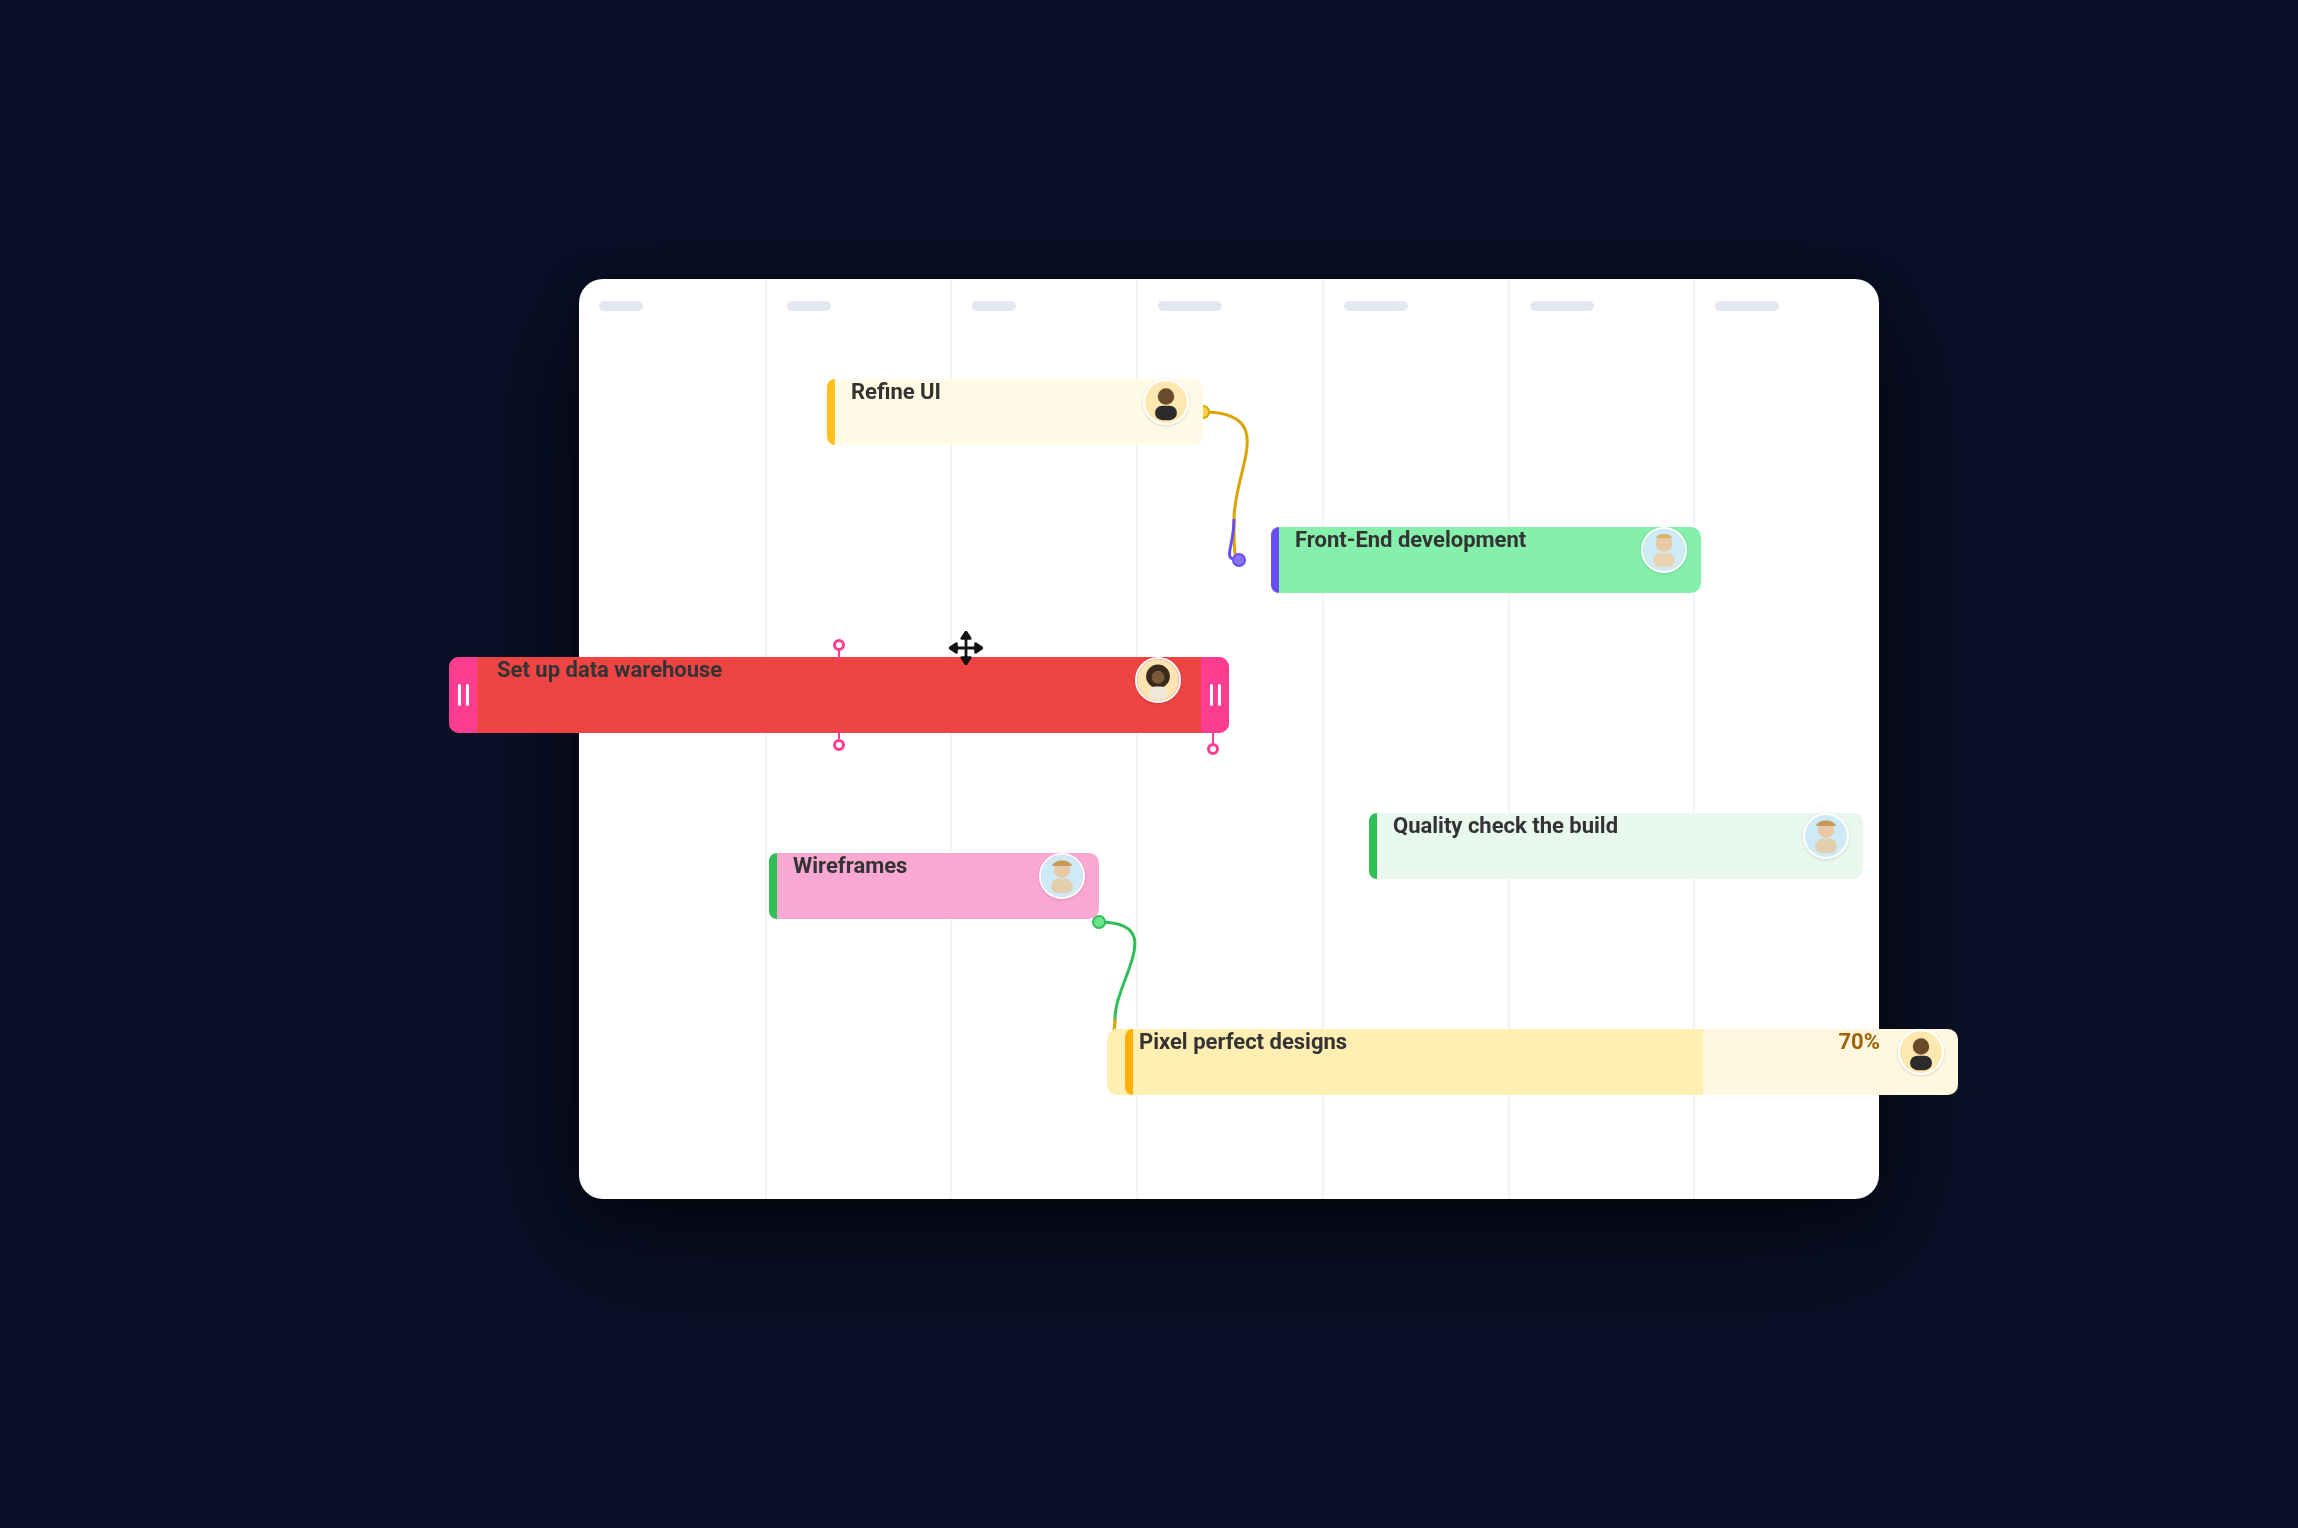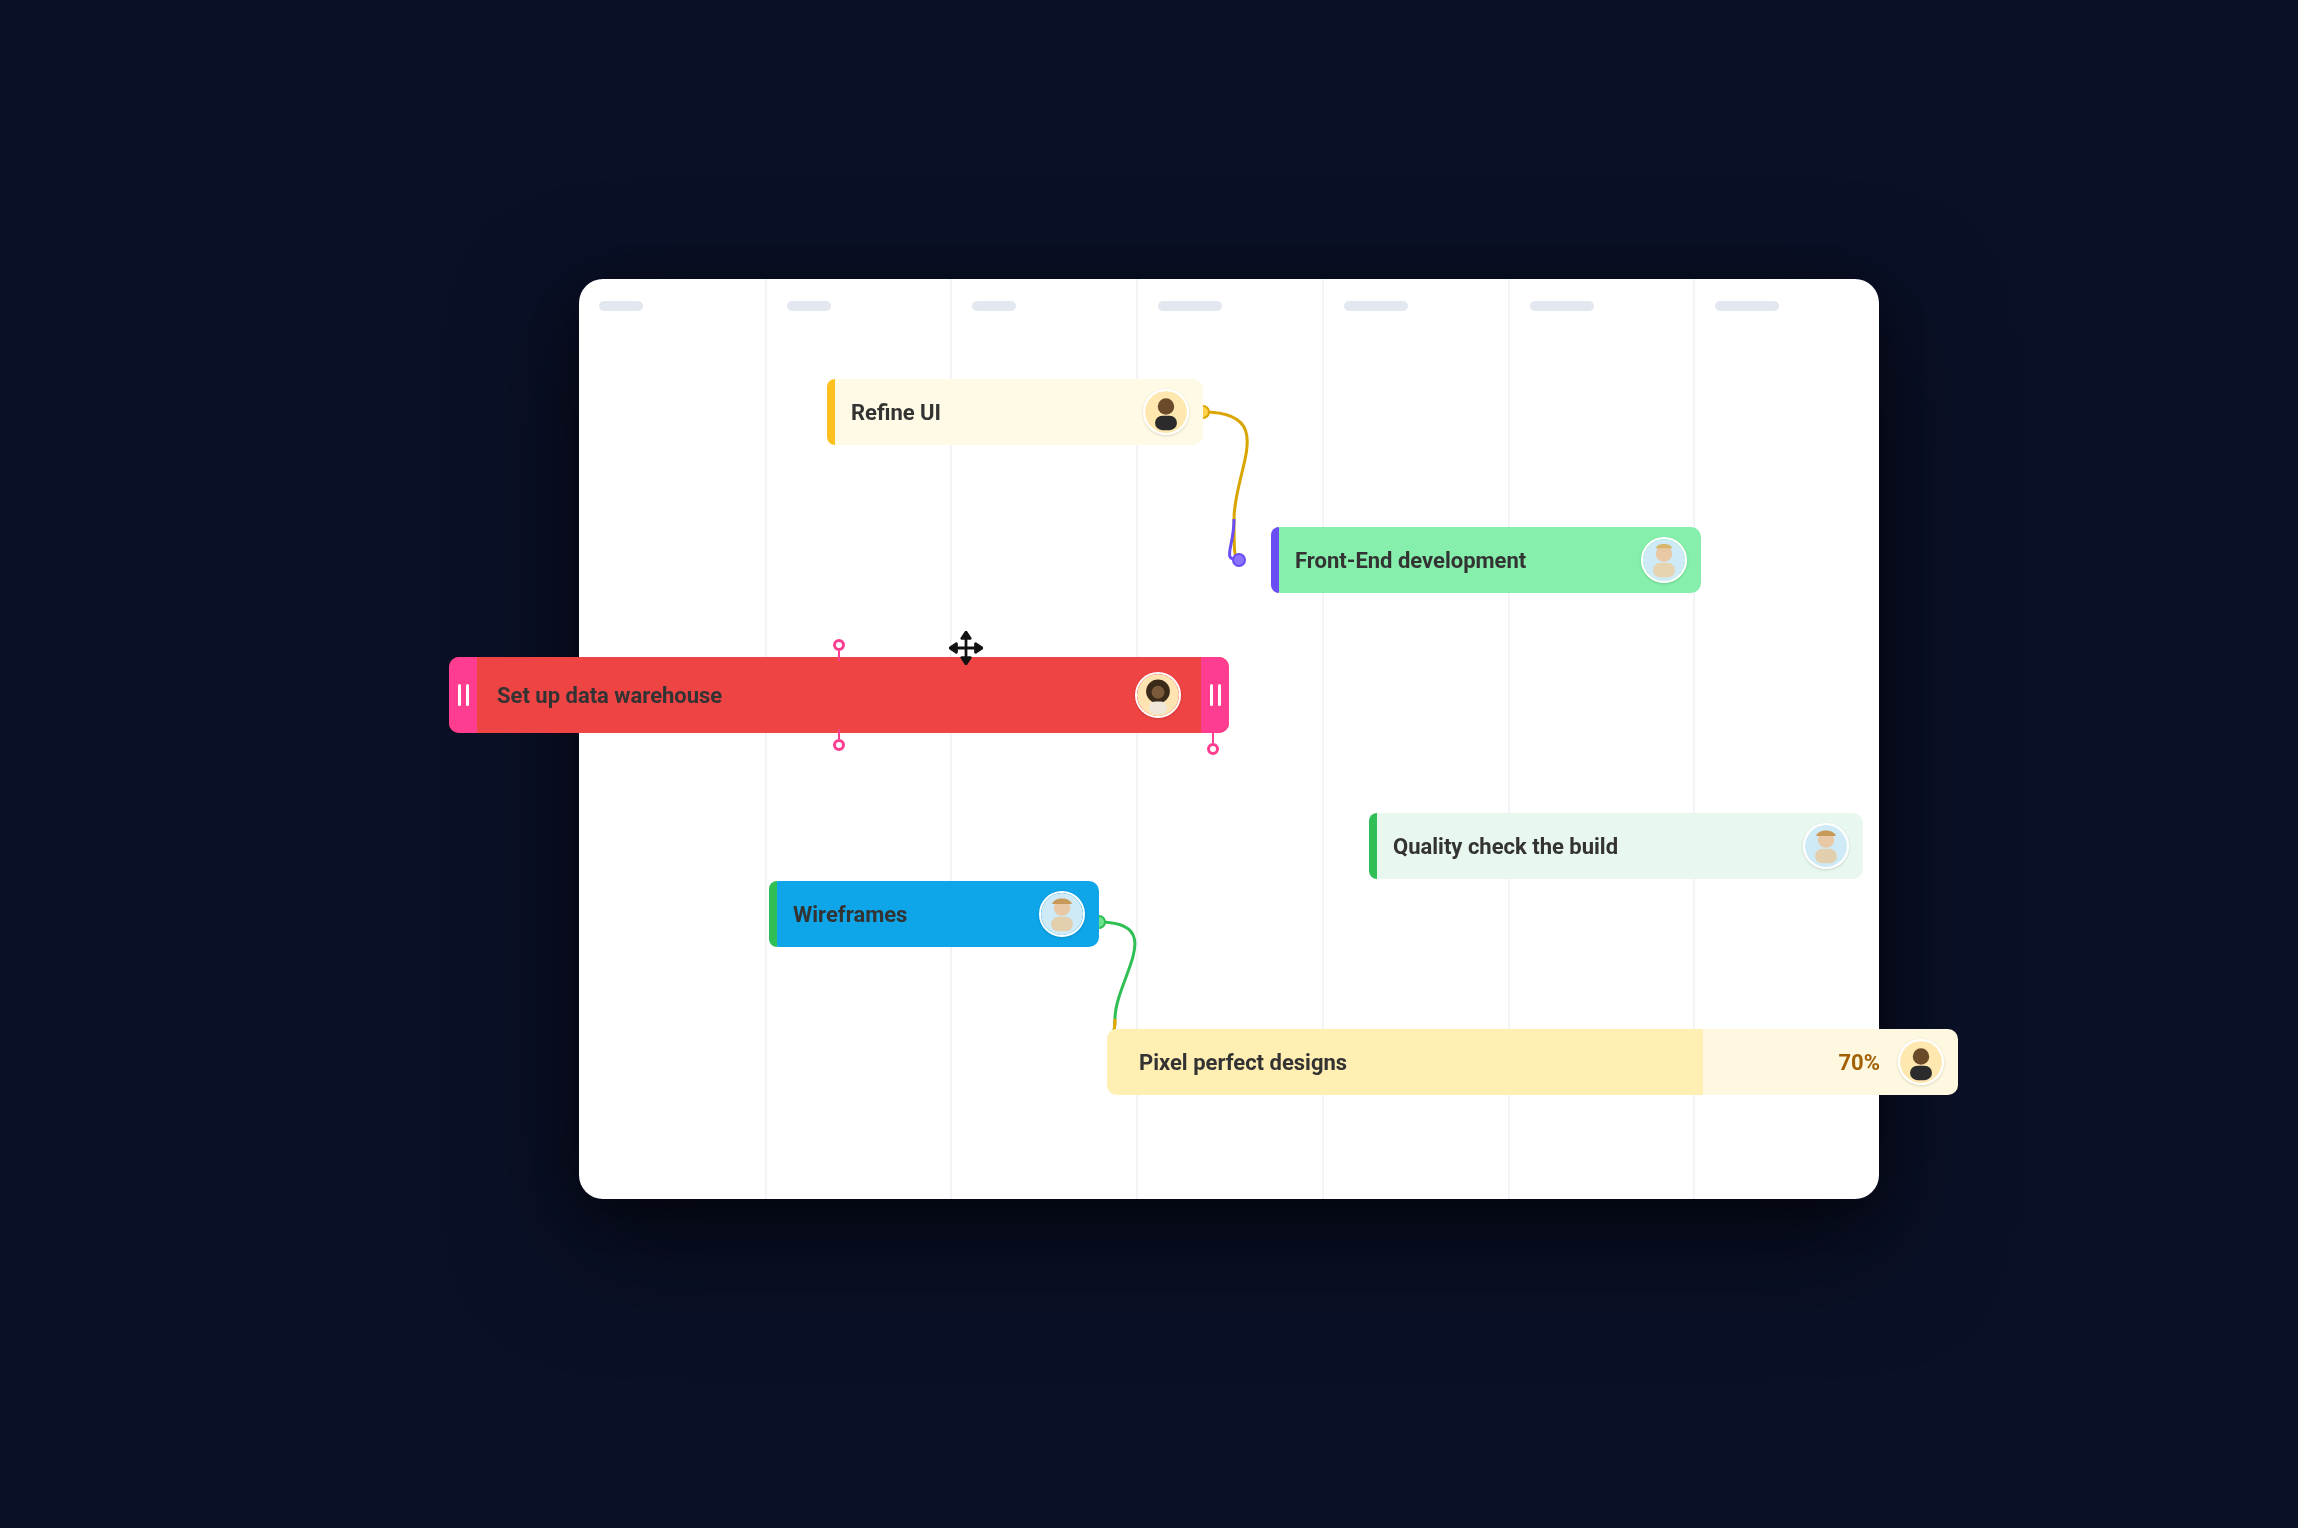--- a/index.html
+++ b/index.html
@@ -53,21 +53,20 @@
   .col:nth-child(4) .hdr,
   .col:nth-child(5) .hdr,
   .col:nth-child(6) .hdr,
   .col:nth-child(7) .hdr { width: 64px; }
 
   
   .task {
     position: absolute;
     height: 66px;
     display: flex;
-    align-items: center;
     border-radius: 10px;
     padding: 0 14px 0 18px;
     font-weight: 700;
     font-size: 22px;
     color: #333;
     cursor: pointer;
   }
   .task .accent {
     position: absolute;
     left: 0; top: 0; bottom: 0;
@@ -95,21 +94,21 @@
   
   .t-refine { top: 100px; left: 248px; width: 376px; background: #fffae5; }
   .t-refine .accent { background: #ffbf1f; }
 
   .t-fed { top: 248px; left: 692px; width: 430px; background: #86efac; }
   .t-fed .accent { background: #6a4df5; }
 
   .t-qc { top: 510px; left: 790px; width: 494px; background: #e9f8ee; margin-top: 24px; }
   .t-qc .accent { background: #2fbf55; }
 
-  .t-wire { top: 602px; left: 190px; width: 330px; background: #0ea5e9; gap: 28px; }
+  .t-wire { top: 574px; left: 190px; width: 330px; background: #f9a8d4; gap: 28px; }
   .t-wire .accent { background: #2fbf55; }
 
   .t-pixel { top: 750px; left: 528px; width: 851px; background: #fff8e0; position:absolute; }
   .t-pixel .accent { background: #ffb000; }
   .t-pixel .progress-fill {
     position:absolute; left:0; top:0; bottom:0;
     background:#ffefb3;
     border-radius:10px 0 0 10px;
     z-index:0;
   }

